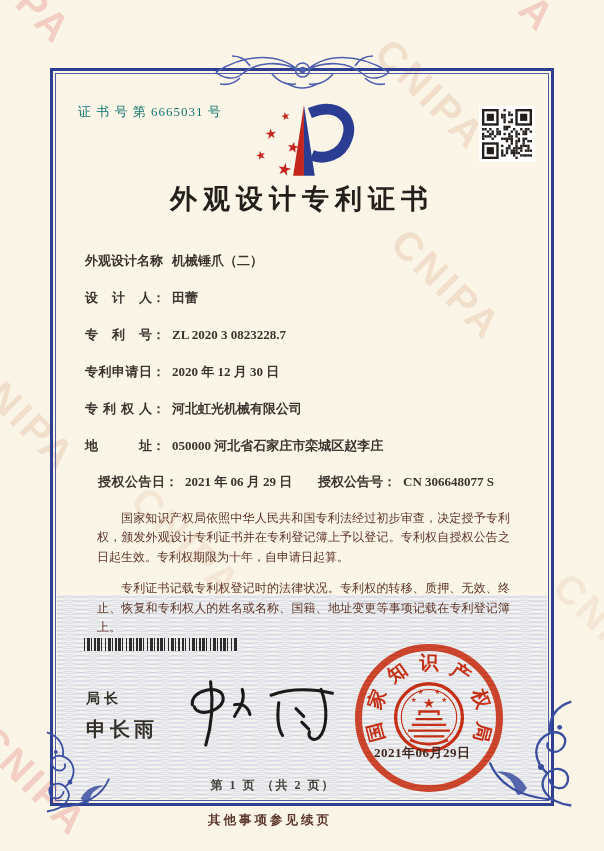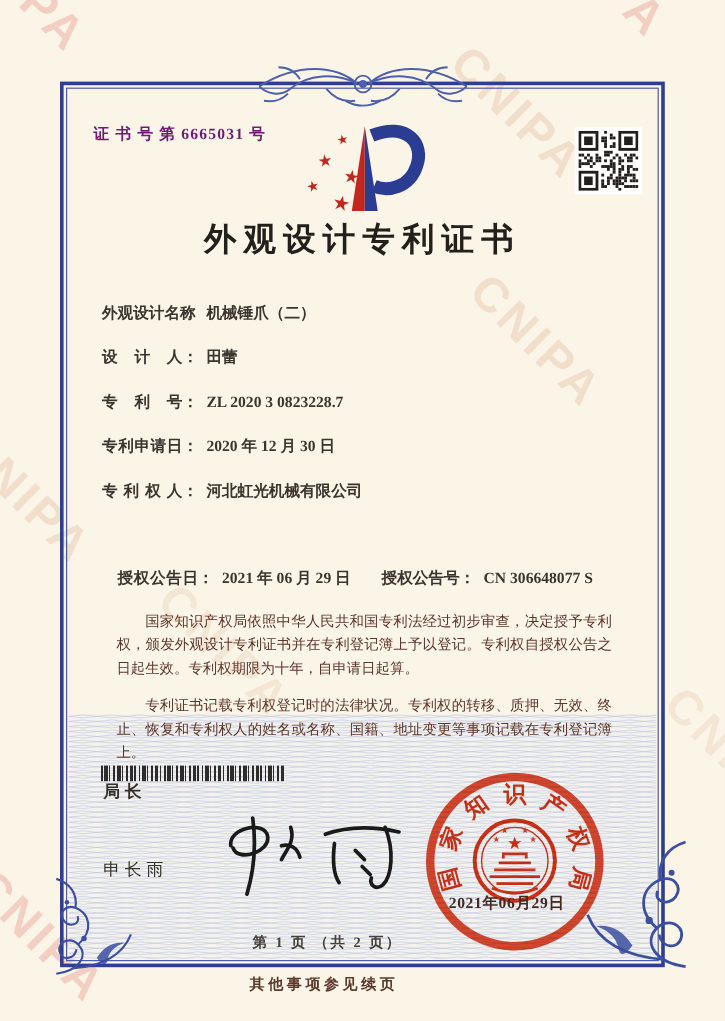--- a/index.html
+++ b/index.html
@@ -10,22 +10,22 @@
       font-weight:700;font-size:40px;letter-spacing:3px;transform:rotate(45deg);
       color:rgba(214,166,128,0.28);pointer-events:none;white-space:nowrap;}
   .wm.pink{color:rgba(228,128,122,0.33);}
   .wm.faint{color:rgba(214,166,128,0.18);}
   
   .frame{position:absolute;left:50px;top:68px;width:504px;height:738px;
          border:3px solid #2e3f92;box-sizing:border-box;}
   .frame-inner{position:absolute;left:2px;top:2px;right:2px;bottom:2px;
          border:1px solid #4d5ca8;}
   
-  .cert-no{position:absolute;left:78px;top:103px;font-size:13px;color:#701a75;
-           font-weight:700;letter-spacing:1px;text-align:center;}
+  .cert-no{position:absolute;left:78px;top:103px;font-size:13px;color:#0f766e;
+           font-weight:400;letter-spacing:1px;text-align:center;}
   .logo{position:absolute;left:248px;top:96px;}
   .qr{position:absolute;left:479px;top:106px;width:56px;height:56px;background:#fff;
       padding:3px;box-sizing:border-box;}
   .title{position:absolute;left:0;top:181px;width:604px;text-align:center;
          font-size:27px;font-weight:700;color:#23201c;letter-spacing:6px;font-family:Liberation Serif, serif;}
   
   .row{position:absolute;left:85px;font-size:13px;font-weight:700;color:#3a362f;white-space:nowrap;}
   .row2{position:absolute;left:318px;font-size:13px;font-weight:700;color:#3a362f;white-space:nowrap;}
   .flabel{display:inline-block;width:67px;text-align:justify;text-align-last:justify;}
   .fvalue{margin-left:7px;}
@@ -33,23 +33,23 @@
   .body-text{position:absolute;left:85px;width:437px;font-size:12px;line-height:1.62;
              color:#5e352a;font-weight:500;text-align:justify;}
   .body-text p{margin:12px;text-indent:2em;}
   
   .band{position:absolute;left:57px;top:595px;width:490px;height:204px;background:#f3f2ef;overflow:hidden;}
   
   .barcode{position:absolute;left:84px;top:638px;width:154px;height:13px;
     background:repeating-linear-gradient(90deg,#2e2c2a 0px,#2e2c2a 1.5px,transparent 1.5px,transparent 3px,
     #2e2c2a 3px,#2e2c2a 6px,transparent 6px,transparent 7px,#2e2c2a 7px,#2e2c2a 8px,transparent 8px,transparent 10.5px);}
   
-  .signer-title{position:absolute;left:86px;top:651px;font-size:14px;font-weight:700;
+  .signer-title{position:absolute;left:86px;top:690px;font-size:14px;font-weight:700;
                 color:#34312b;letter-spacing:4px;}
-  .signer-name{position:absolute;left:86px;top:716px;font-size:14px;font-weight:400;
+  .signer-name{position:absolute;left:86px;top:716px;font-size:20px;font-weight:700;
                color:#34312b;letter-spacing:4px;}
   .signature{position:absolute;left:178px;top:676px;}
   
   .seal{position:absolute;left:355px;top:644px;width:148px;height:148px;box-sizing:border-box;
         border:7px solid rgba(221,55,26,0.9);border-radius:50%;mix-blend-mode:multiply;}
   .seal-char{position:absolute;left:50%;top:50%;width:22px;height:22px;margin-left:-11px;margin-top:-11px;
              text-align:center;line-height:22px;font-size:19px;font-weight:700;color:#d93418;
              font-family:"Liberation Serif",serif;}
   .emblem{position:absolute;left:50%;top:50%;transform:translate(-50%,-52%);}
   .seal-date{position:absolute;left:374px;top:744px;font-size:13px;font-weight:700;
@@ -369,20 +369,23 @@
   </div>
   <div class="row" style="top:326px;">
     <span class="flabel">专利号</span><span>：</span><span class="fvalue">ZL 2020 3 0823228.7</span>
   </div>
   <div class="row" style="top:363px;">
     <span class="flabel">专利申请日</span><span>：</span><span class="fvalue">2020 年 12 月 30 日</span>
   </div>
   <div class="row" style="top:400px;">
     <span class="flabel">专利权人</span><span>：</span><span class="fvalue">河北虹光机械有限公司</span>
   </div>
+  <div class="row" style="top:437px;">
+    <span class="flabel">地址</span><span>：</span><span class="fvalue">050000 河北省石家庄市栾城区赵李庄</span>
+  </div>
   <div class="row" style="top:473px;margin-left:13px;">
     <span class="flabel">授权公告日</span><span>：</span><span class="fvalue">2021 年 06 月 29 日</span>
   </div>
   <div class="row2" style="top:473px;">
     <span>授权公告号</span><span>：</span><span class="fvalue">CN 306648077 S</span>
   </div>
 
   <div class="body-text" style="top:497px;">
     <p>国家知识产权局依照中华人民共和国专利法经过初步审查，决定授予专利权，颁发外观设计专利证书并在专利登记簿上予以登记。专利权自授权公告之日起生效。专利权期限为十年，自申请日起算。</p>
     <p>专利证书记载专利权登记时的法律状况。专利权的转移、质押、无效、终止、恢复和专利权人的姓名或名称、国籍、地址变更等事项记载在专利登记簿上。</p>

